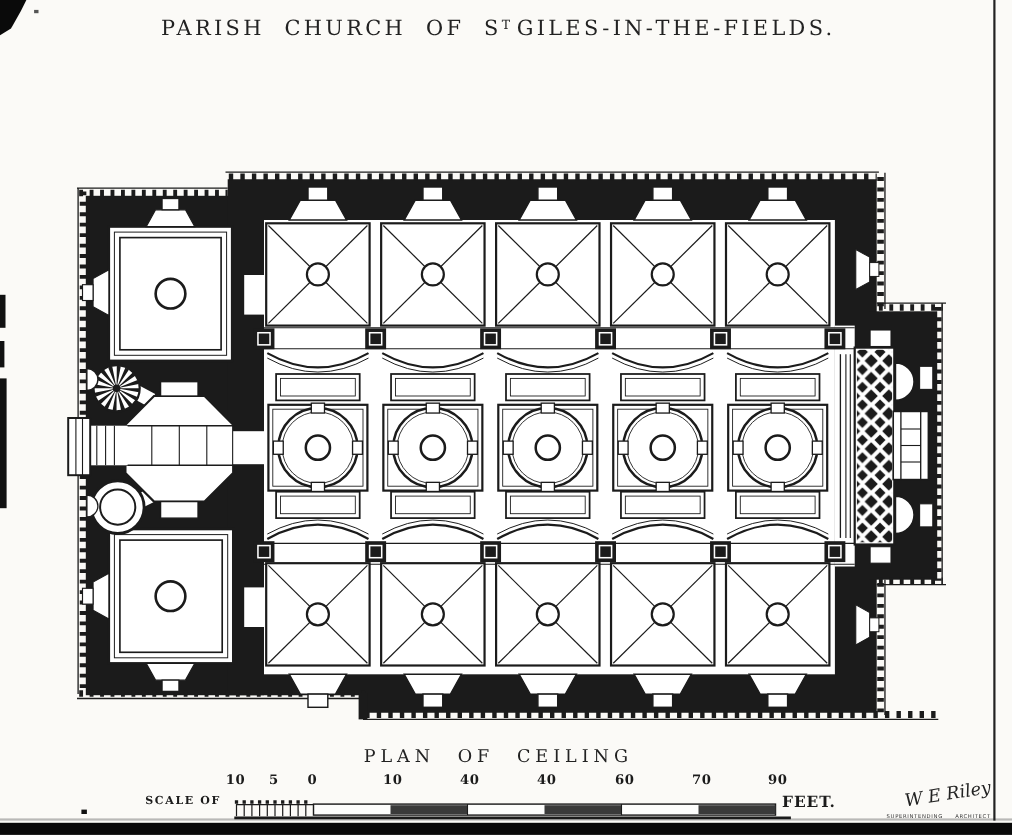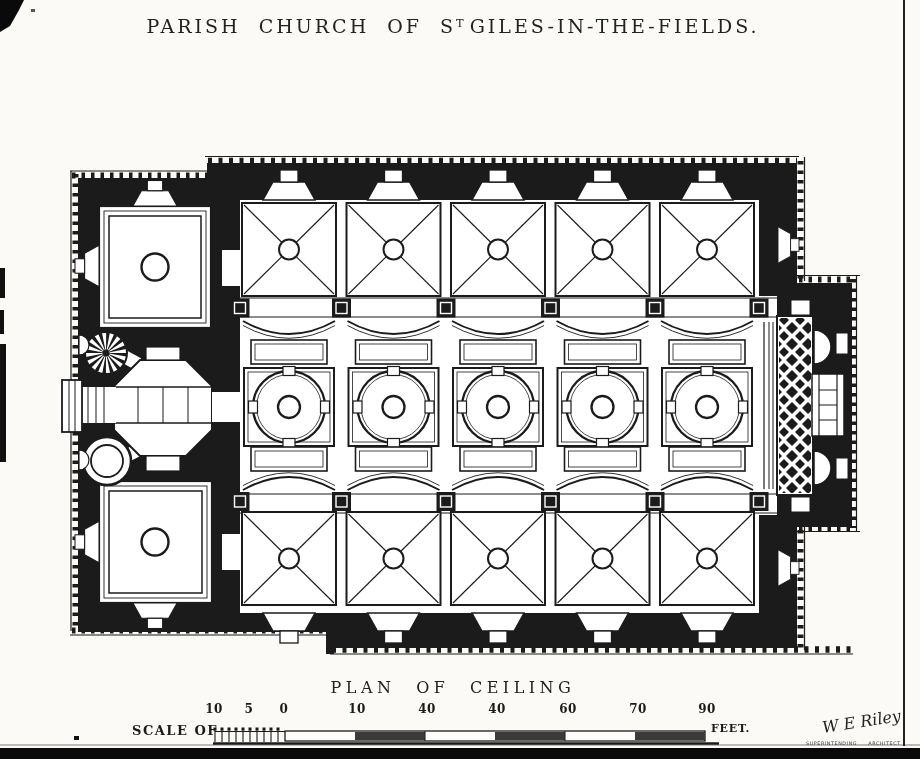--- a/index.html
+++ b/index.html
@@ -3,23 +3,23 @@
 <meta charset="utf-8">
 <style>
   html,body{margin:0;padding:0;}
   body{width:920px;height:759px;position:relative;background:#e9e9e7;font-family:"DejaVu Serif",serif;}
   #page{position:absolute;inset:0;width:920px;height:759px;background:#fbfaf7;overflow:hidden;}
   #plan-svg{position:absolute;left:0;top:0;}
   .txt{position:absolute;color:#1b1b1b;white-space:nowrap;}
   #title{top:15px;left:0;width:906px;text-align:center;font-size:19px;letter-spacing:3px;word-spacing:9px;color:#222;}
   #title .sup{font-size:0.6em;vertical-align:0.5em;letter-spacing:1px;margin-right:5px;}
   #caption{top:678px;left:0;width:906px;text-align:center;font-size:16px;letter-spacing:4.5px;word-spacing:11px;color:#222;}
-  .scale-prefix{left:132px;top:723px;font-size:13px;font-weight:700;letter-spacing:1.5px;color:#1b1b1b;}
+  .scale-prefix{left:132px;top:723px;font-size:10px;font-weight:700;letter-spacing:1.5px;color:#1b1b1b;}
   .scale-num{transform:translateX(-50%);top:684px;font-size:12px;font-weight:700;letter-spacing:0.5px;color:#1b1b1b;margin-top:18px;}
-  .scale-unit{left:711px;top:722px;font-size:11px;font-weight:700;letter-spacing:0.8px;color:#1b1b1b;}
+  .scale-unit{left:711px;top:722px;font-size:14px;font-weight:700;letter-spacing:0.8px;color:#1b1b1b;}
   #sig-name{left:822px;top:712px;font-size:16px;font-style:italic;transform:rotate(-9deg);color:#222;}
   #sig-title{left:806px;top:741px;font-size:4.8px;letter-spacing:0.6px;word-spacing:9px;color:#333;font-family:"DejaVu Sans",sans-serif;}
 </style>
 </head>
 <body>
 
 <div id="page">
 
   <svg id="plan-svg" width="920" height="759" viewBox="0 0 920 759">
     <defs>

